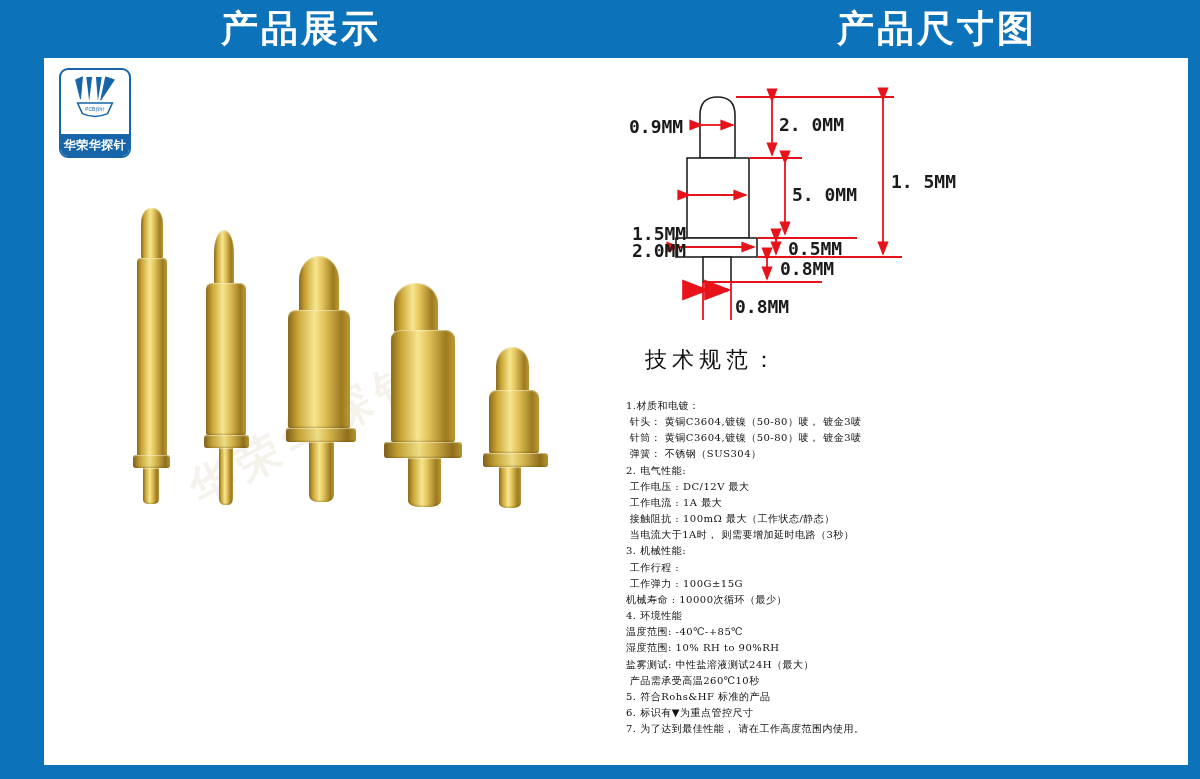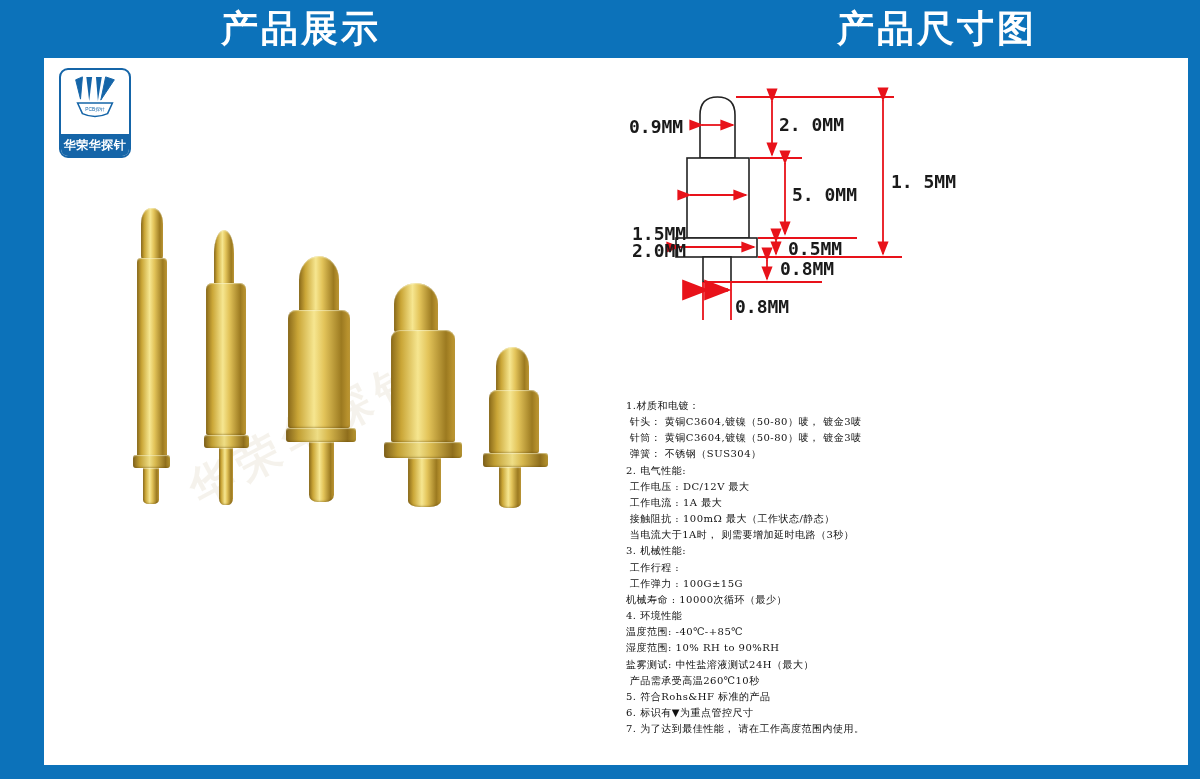--- a/index.html
+++ b/index.html
@@ -177,14 +177,15 @@
   <div class="dim-label" style="left:19px;  top:58px;">0.9MM</div>
   <div class="dim-label" style="left:169px; top:56px;">2. 0MM</div>
   <div class="dim-label" style="left:281px; top:113px;">1. 5MM</div>
   <div class="dim-label" style="left:22px;  top:145px;margin-top:20px;">1.5MM</div>
   <div class="dim-label" style="left:182px; top:126px;">5. 0MM</div>
   <div class="dim-label" style="left:22px;   top:182px;">2.0MM</div>
   <div class="dim-label" style="left:178px; top:180px;text-align:right;">0.5MM</div>
   <div class="dim-label" style="left:170px; top:200px;">0.8MM</div>
   <div class="dim-label" style="left:125px; top:238px;">0.8MM</div>
 
+  <div class="spec-heading">技术规范：</div>
   <div class="spec-lines"><div>1.材质和电镀：</div><div> 针头： 黄铜C3604,镀镍（50-80）唛， 镀金3唛</div><div> 针筒： 黄铜C3604,镀镍（50-80）唛， 镀金3唛</div><div> 弹簧： 不锈钢（SUS304）</div><div>2. 电气性能:</div><div> 工作电压 : DC/12V 最大</div><div> 工作电流 : 1A 最大</div><div> 接触阻抗 : 100mΩ 最大（工作状态/静态）</div><div> 当电流大于1A时， 则需要增加延时电路（3秒）</div><div>3. 机械性能:</div><div> 工作行程 :</div><div> 工作弹力 : 100G±15G</div><div>机械寿命 : 10000次循环（最少）</div><div>4. 环境性能</div><div>温度范围: -40℃-+85℃</div><div>湿度范围: 10% RH to 90%RH</div><div>盐雾测试: 中性盐溶液测试24H（最大）</div><div> 产品需承受高温260℃10秒</div><div>5. 符合Rohs&amp;HF 标准的产品</div><div>6. 标识有▼为重点管控尺寸</div><div>7. 为了达到最佳性能， 请在工作高度范围内使用。</div></div>
 </div>
 
 </body></html>

